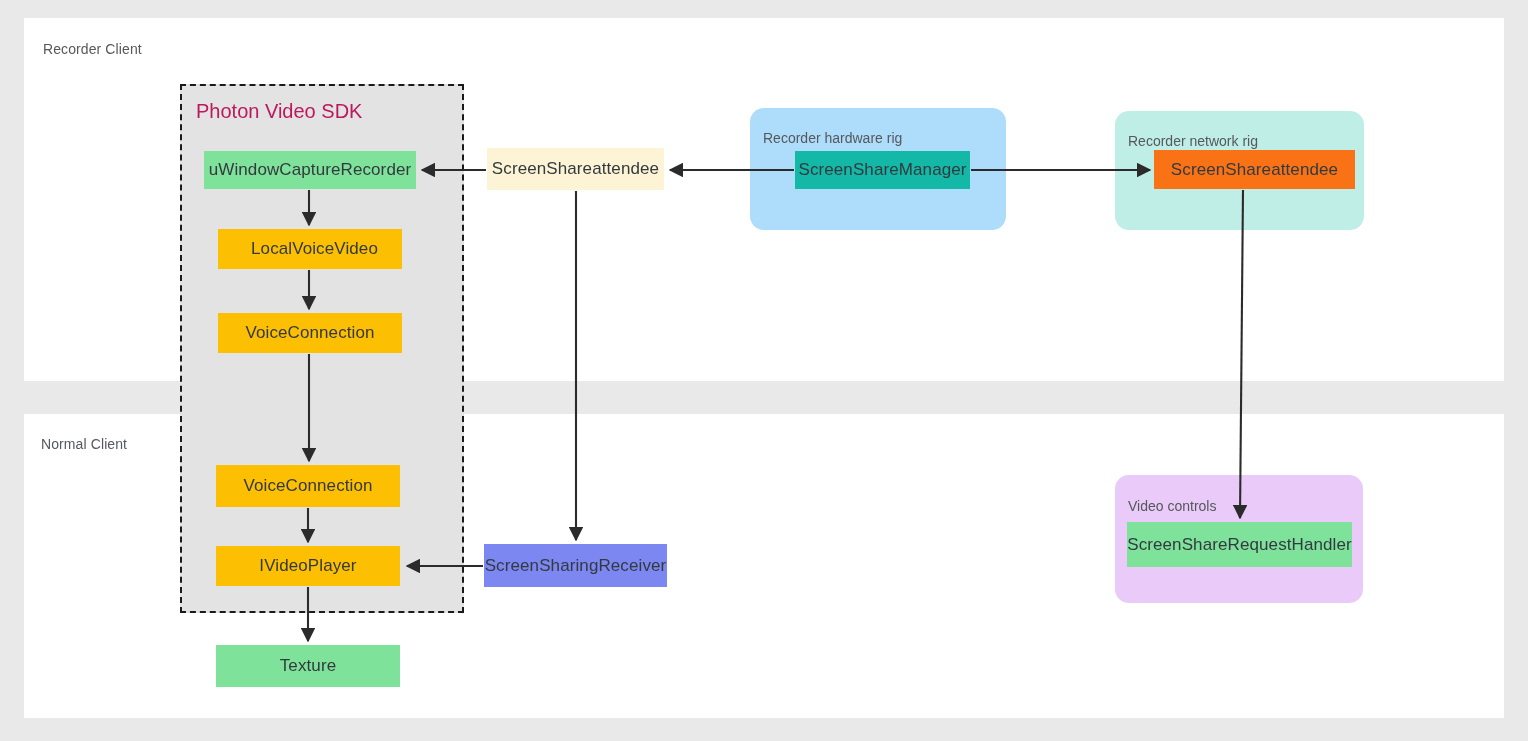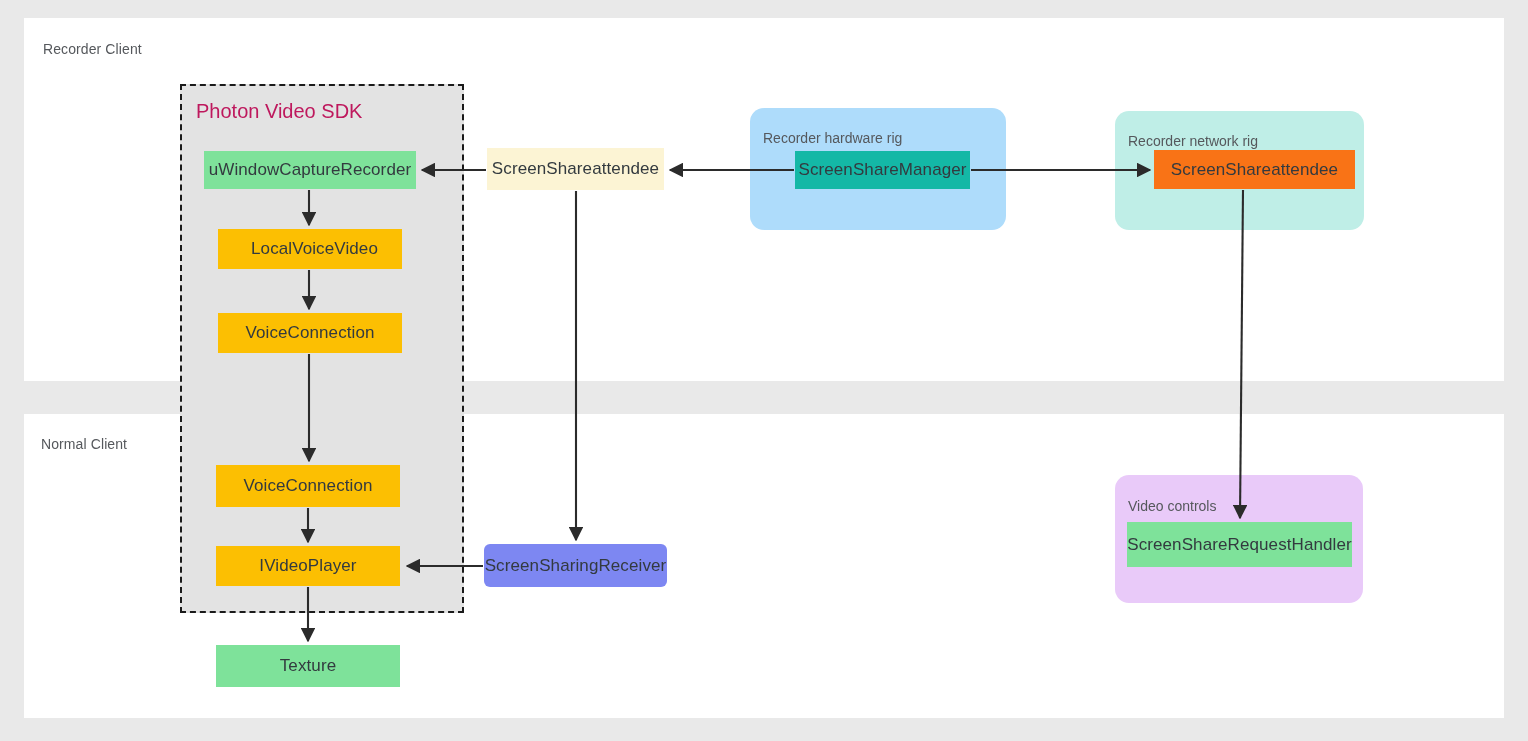--- a/index.html
+++ b/index.html
@@ -81,21 +81,21 @@
 
   
   #n-uwindow      { left: 204px; top: 151px; width: 212px; height: 38px; background: #7ee29a; }
   #n-localvoice   { left: 218px; top: 229px; width: 184px; height: 40px; background: #fcbf02; padding-left: 9px; }
   #n-voiceconn1   { left: 218px; top: 313px; width: 184px; height: 40px; background: #fcbf02; }
   #n-voiceconn2   { left: 216px; top: 465px; width: 184px; height: 42px; background: #fcbf02; }
   #n-ivideoplayer { left: 216px; top: 546px; width: 184px; height: 40px; background: #fcbf02; }
   #n-texture      { left: 216px; top: 645px; width: 184px; height: 42px; background: #7ee29a; }
 
   #n-emitter      { left: 487px; top: 148px; width: 177px; height: 42px; background: #fcf4d4; }
-  #n-receiver     { left: 484px; top: 544px; width: 183px; height: 43px; background: #7d87f2; border-radius: 6px; }
+  #n-receiver     { left: 484px; top: 544px; width: 183px; height: 43px; background: #7d87f2; }
 
   #g-hardware     { left: 750px; top: 108px; width: 256px; height: 122px; background: #aedcfb; }
   #gt-hardware    { left: 763px; top: 113px; }
   #n-sharemanager { left: 795px; top: 151px; width: 175px; height: 38px; background: #14b8a6; }
 
   #g-network      { left: 1115px; top: 111px; width: 249px; height: 119px; background: #bfeee7; }
   #gt-network     { left: 1128px; top: 116px; }
   #n-attendee     { left: 1154px; top: 150px; width: 201px; height: 39px; background: #f97316; }
 
   #g-videoctl     { left: 1115px; top: 475px; width: 248px; height: 128px; background: #e9caf9; }

